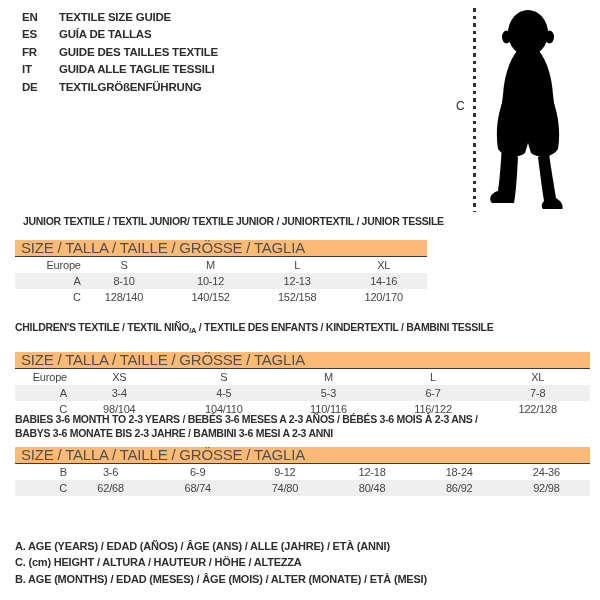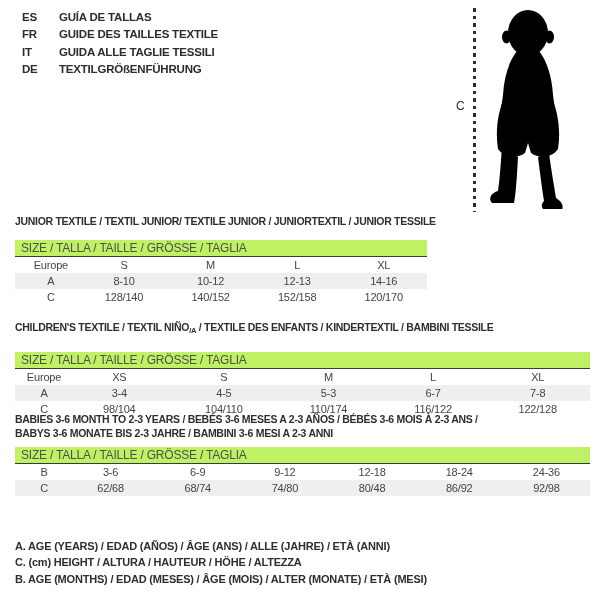--- a/index.html
+++ b/index.html
@@ -21,43 +21,47 @@
   
   .section{position:absolute;left:15px;}
   #sec-junior{top:215px;width:412px;}
   #sec-children{top:321px;width:575px;}
   #sec-babies{top:413px;width:575px;}
   .sec-heading{
     font-size:10.5px;font-weight:bold;color:#2e2e2e;line-height:13.5px;
     white-space:nowrap;letter-spacing:-0.3px;
   }
   .sec-heading sub{font-size:7.5px;vertical-align:-2px;letter-spacing:-0.2px;}
-  #sec-junior .sec-heading{margin-bottom:11px;}
+  #sec-junior .sec-heading{margin-bottom:11px;margin-left:8px;}
   #sec-children .sec-heading{margin-bottom:14px;}
   #sec-babies .sec-heading{margin-bottom:7px;}
   .sizebar{
-    background:#bef264;border-bottom:1px solid #3a3a3a;
-    font-size:12px;color:#4f4f4f;height:16px;line-height:16px;
+    background:#fdba74;border-bottom:1px solid #3a3a3a;
+    font-size:15px;color:#4f4f4f;height:16px;line-height:16px;
     padding-left:6px;font-weight:normal;
   }
   table.sizes{width:100%;border-collapse:collapse;table-layout:fixed;font-size:11px;color:#454545;}
   table.sizes td{height:16px;text-align:center;padding:0;overflow:hidden;}
-  table.sizes td.rowlabel{text-align:center;padding-left:6px;}
+  table.sizes td.rowlabel{text-align:right;padding-left:6px;}
   table.sizes tr.shaded{background:#efefef;}
   #sec-junior td.rowlabel{width:14.5%;}
   #sec-children td.rowlabel,#sec-babies td.rowlabel{width:8%;}
   
   .notes{position:absolute;left:15px;top:538px;font-size:11px;font-weight:bold;color:#2e2e2e;line-height:16.4px;white-space:nowrap;}
 </style>
 </head>
 <body>
 
 <div id="app">
 
   <div class="langs">
+    <div class="lang-row">
+      <span class="lang-code">EN</span>
+      <span class="lang-title">TEXTILE SIZE GUIDE</span>
+    </div>
     <div class="lang-row">
       <span class="lang-code">ES</span>
       <span class="lang-title">GUÍA DE TALLAS</span>
     </div>
     <div class="lang-row">
       <span class="lang-code">FR</span>
       <span class="lang-title">GUIDE DES TAILLES TEXTILE</span>
     </div>
     <div class="lang-row">
       <span class="lang-code">IT</span>
@@ -131,21 +135,21 @@
             <td>3-4</td>
             <td>4-5</td>
             <td>5-3</td>
             <td>6-7</td>
             <td>7-8</td>
           </tr>
           <tr>
             <td class="rowlabel">C</td>
             <td>98/104</td>
             <td>104/110</td>
-            <td>110/174</td>
+            <td>110/116</td>
             <td>116/122</td>
             <td>122/128</td>
           </tr>
         </tbody>
       </table>
   </div>
 
   <div class="section" id="sec-babies">
     <div class="sec-heading">
       <div>BABIES 3-6 MONTH TO 2-3 YEARS / BEBÉS 3-6 MESES A 2-3 AÑOS / BÉBÉS 3-6 MOIS À 2-3 ANS /</div>

